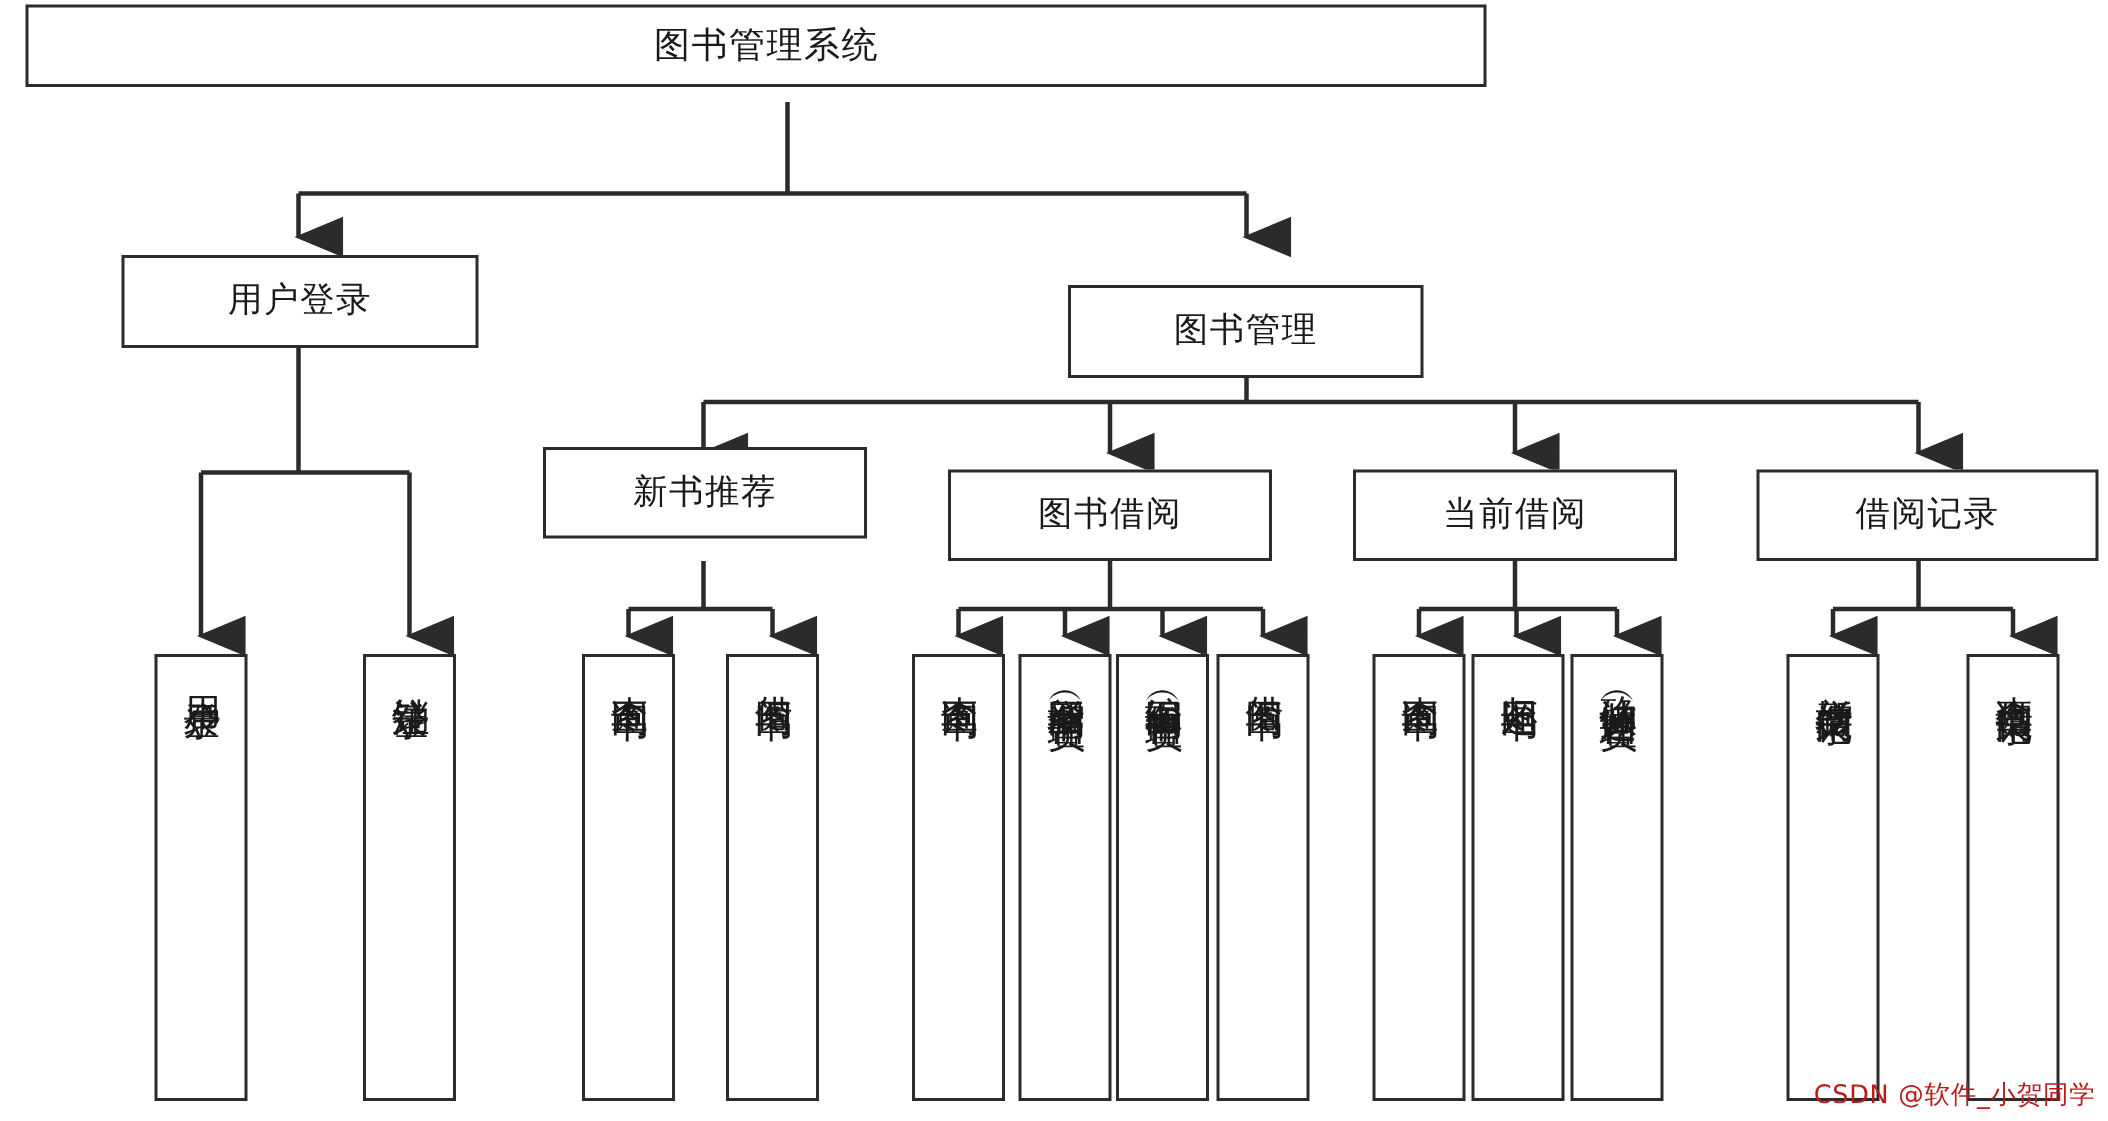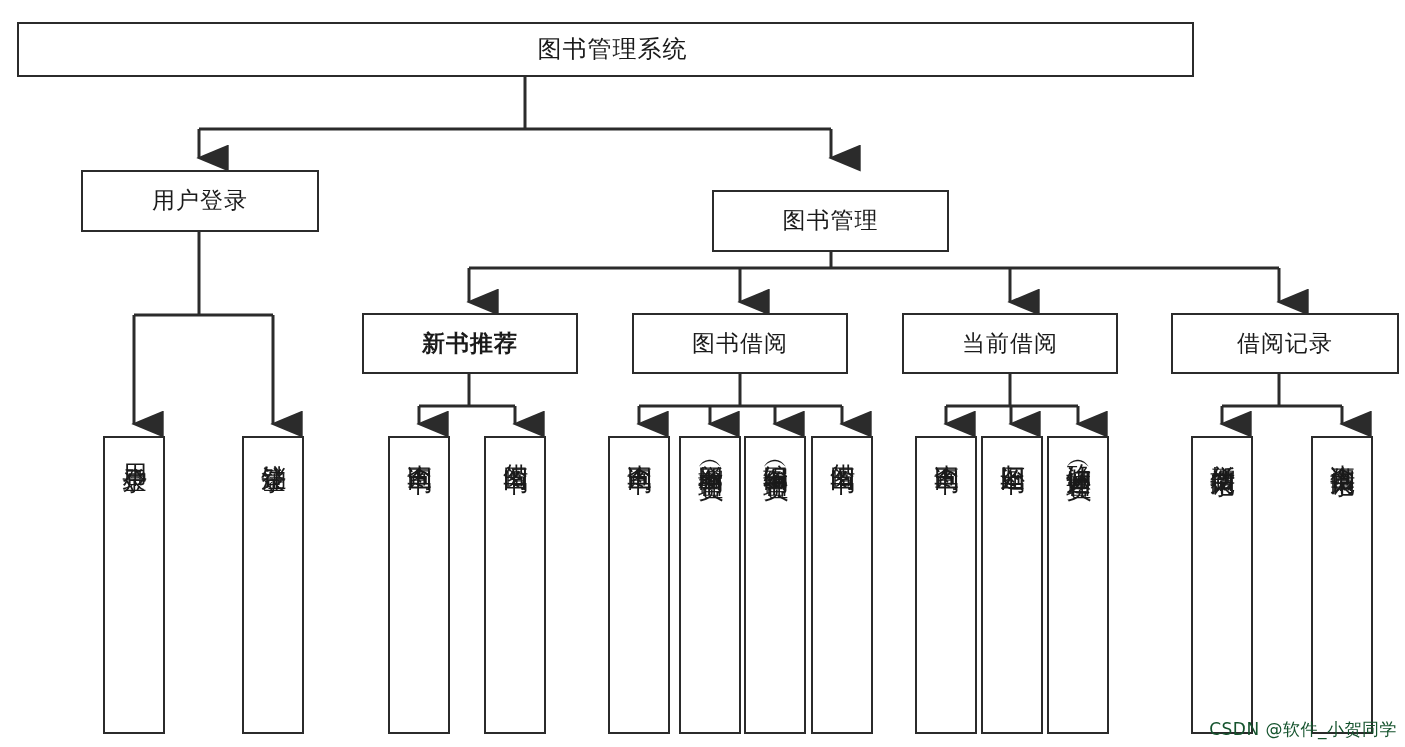--- a/index.html
+++ b/index.html
@@ -55,21 +55,21 @@
     line-height: 1.06;
     letter-spacing: 2px;
     white-space: nowrap;
     color: #1a1a1a;
   }
   .watermark {
     position: absolute;
     right: 8px;
     bottom: 6px;
     font-size: 17px;
-    color: #14532d;
+    color: #b91c1c;
     letter-spacing: 0.5px;
     white-space: nowrap;
   }
 </style>
 </head>
 <body>
 
 <div id="canvas">
 
   <svg class="wires" viewBox="0 0 1405 747">
@@ -115,32 +115,32 @@
       <path d="M 1011 406 L 1011 424" marker-end="url(#arrow)"></path>
       <path d="M 1078 406 L 1078 424" marker-end="url(#arrow)"></path>
 
       <path d="M 1279 374 L 1279 406"></path>
       <path d="M 1222 406 L 1342 406"></path>
       <path d="M 1222 406 L 1222 424" marker-end="url(#arrow)"></path>
       <path d="M 1342 406 L 1342 424" marker-end="url(#arrow)"></path>
     </g>
   </svg>
 
-  <div class="node horiz root" style="left:17px; top:22px; width:1177px; height:55px;padding-left:14px;">
+  <div class="node horiz root" style="left:17px; top:3px; width:974px; height:55px;padding-left:14px;">
     <span>图书管理系统</span>
   </div>
 
   <div class="node horiz" style="left:81px; top:170px; width:238px; height:62px;">
     <span>用户登录</span>
   </div>
   <div class="node horiz" style="left:712px; top:170px; width:237px; height:62px;margin-top:20px;">
     <span>图书管理</span>
   </div>
 
-  <div class="node horiz" style="left:362px; top:313px; width:216px; height:61px;font-weight:bold;">
+  <div class="node horiz" style="left:362px; top:298px; width:216px; height:61px;">
     <span>新书推荐</span>
   </div>
   <div class="node horiz" style="left:632px; top:313px; width:216px; height:61px;">
     <span>图书借阅</span>
   </div>
   <div class="node horiz" style="left:902px; top:313px; width:216px; height:61px;">
     <span>当前借阅</span>
   </div>
   <div class="node horiz" style="left:1171px; top:313px; width:228px; height:61px;">
     <span>借阅记录</span>

